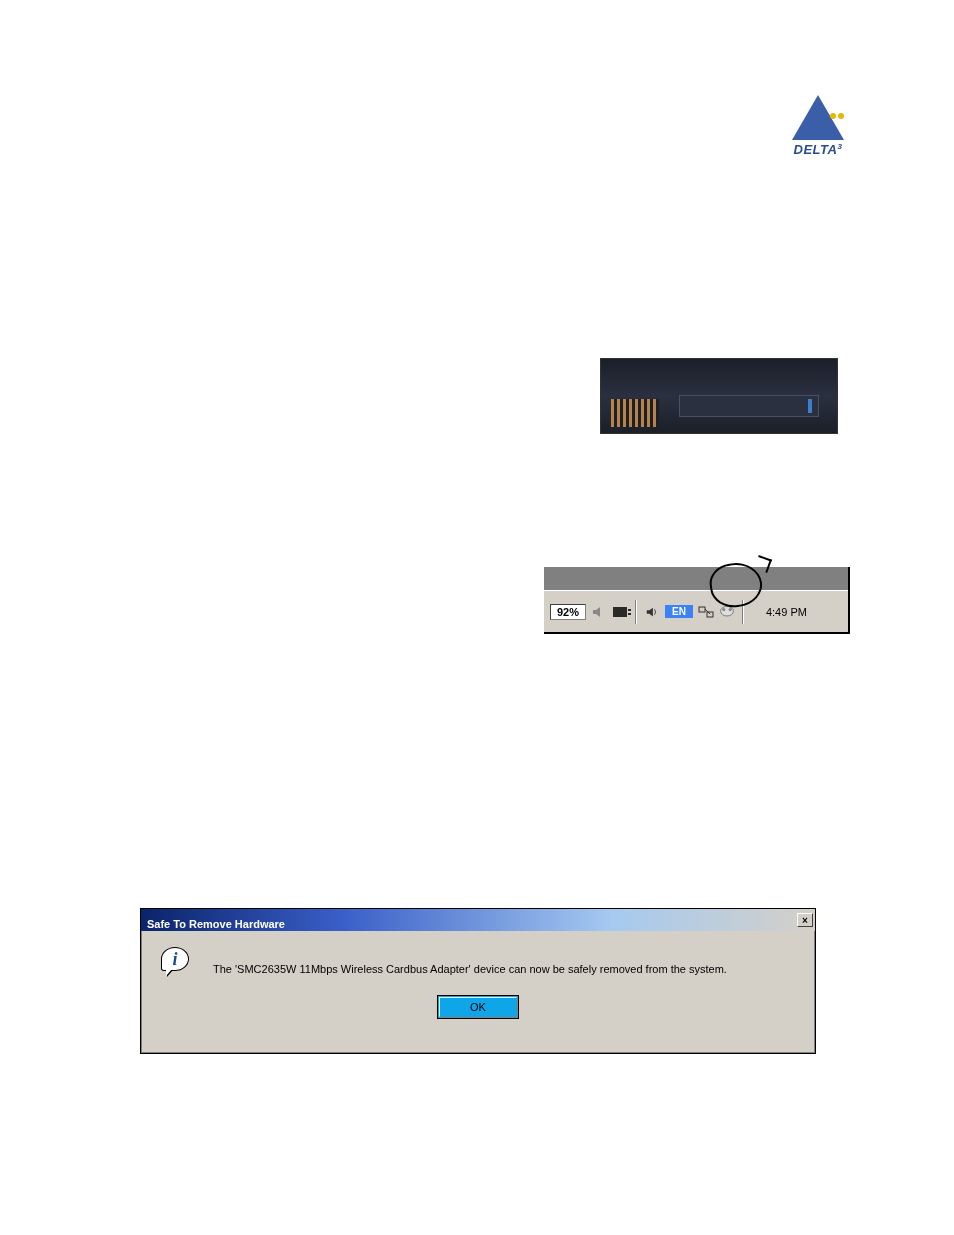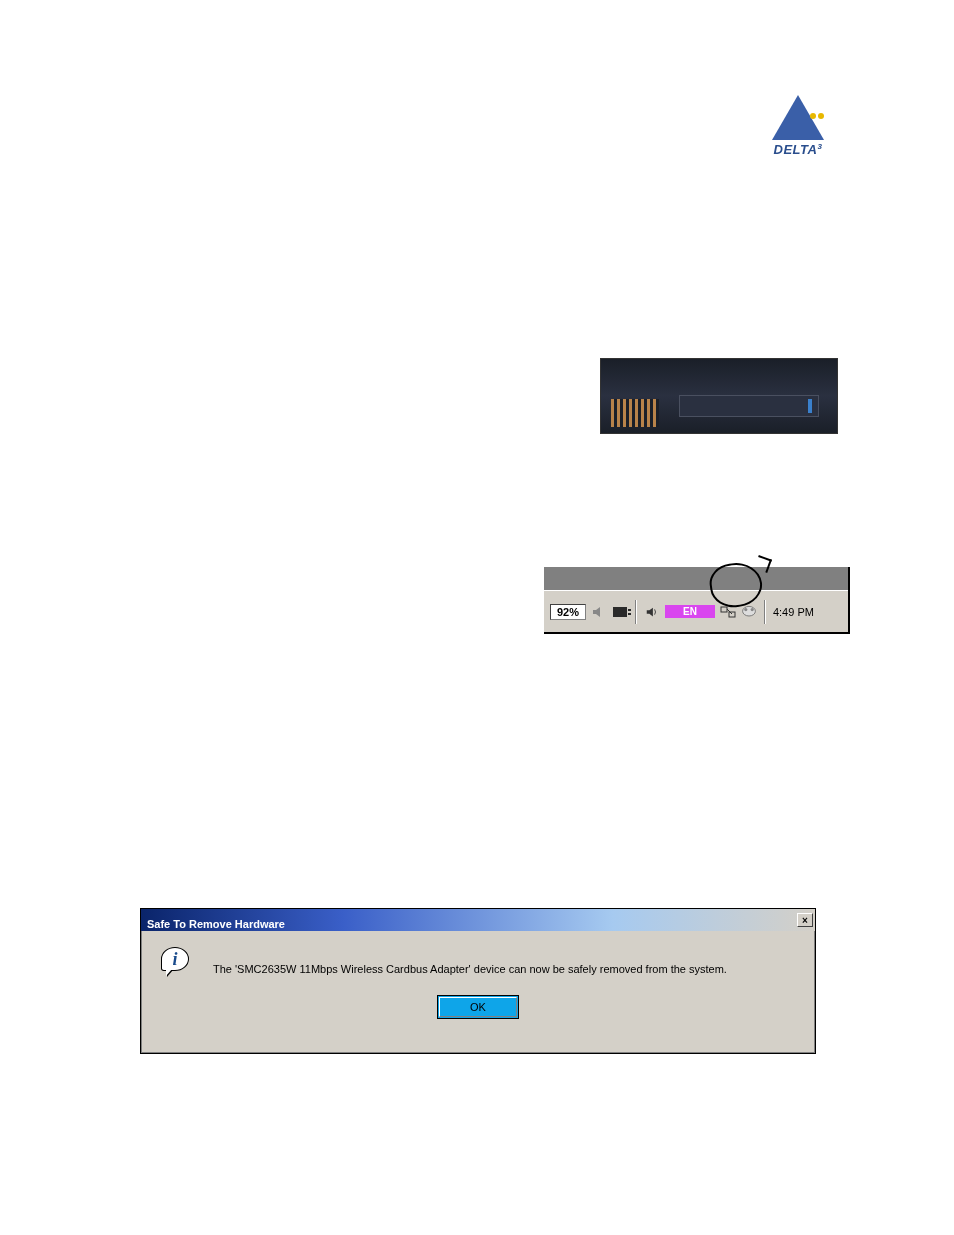--- a/index.html
+++ b/index.html
@@ -6,21 +6,21 @@
     body {
       width: 954px;
       height: 1235px;
       background: #ffffff;
       font-family: Tahoma, Arial, sans-serif;
       position: relative;
     }
     .logo-container {
       position: absolute;
       top: 95px;
-      right: 116px;
+      right: 96px;
       width: 80px;
       height: 70px;
     }
     .logo-triangle {
       width: 0; height: 0;
       border-left: 26px solid transparent;
       border-right: 26px solid transparent;
       border-bottom: 45px solid #3a5fa8;
       margin: 0 auto;
     }
@@ -119,38 +119,38 @@
     .plug-icon::before {
       content: '';
       position: absolute;
       right: -4px; top: 2px;
       width: 3px; height: 2px;
       background: #2a2a2a;
       box-shadow: 0 4px 0 #2a2a2a;
     }
     .speaker-icon svg { width: 14px; height: 14px; }
     .en-badge {
-      background: #d946ef;
+      background: #3b82f6;
       color: #fff;
       font-size: 10px;
       font-weight: bold;
-      padding: 1px 18px;
+      padding: 1px 7px;
     }
     .network-icon svg { width: 16px; height: 14px; }
     .email-icon svg { width: 20px; height: 16px; }
     .tray-separator {
       width: 2px;
       height: 24px;
       border-left: 1px solid #808080;
       border-right: 1px solid #fff;
       margin: 0 2px;
     }
     .tray-time {
       font-size: 11px;
-      margin-left: 0;
+      margin-left: 15px;
     }
     .ink-circle {
       position: absolute;
       right: 86px;
       top: -4px;
       width: 52px;
       height: 44px;
       border: 2px solid #000;
       border-radius: 45% 55% 50% 50%;
       transform: rotate(-8deg);

